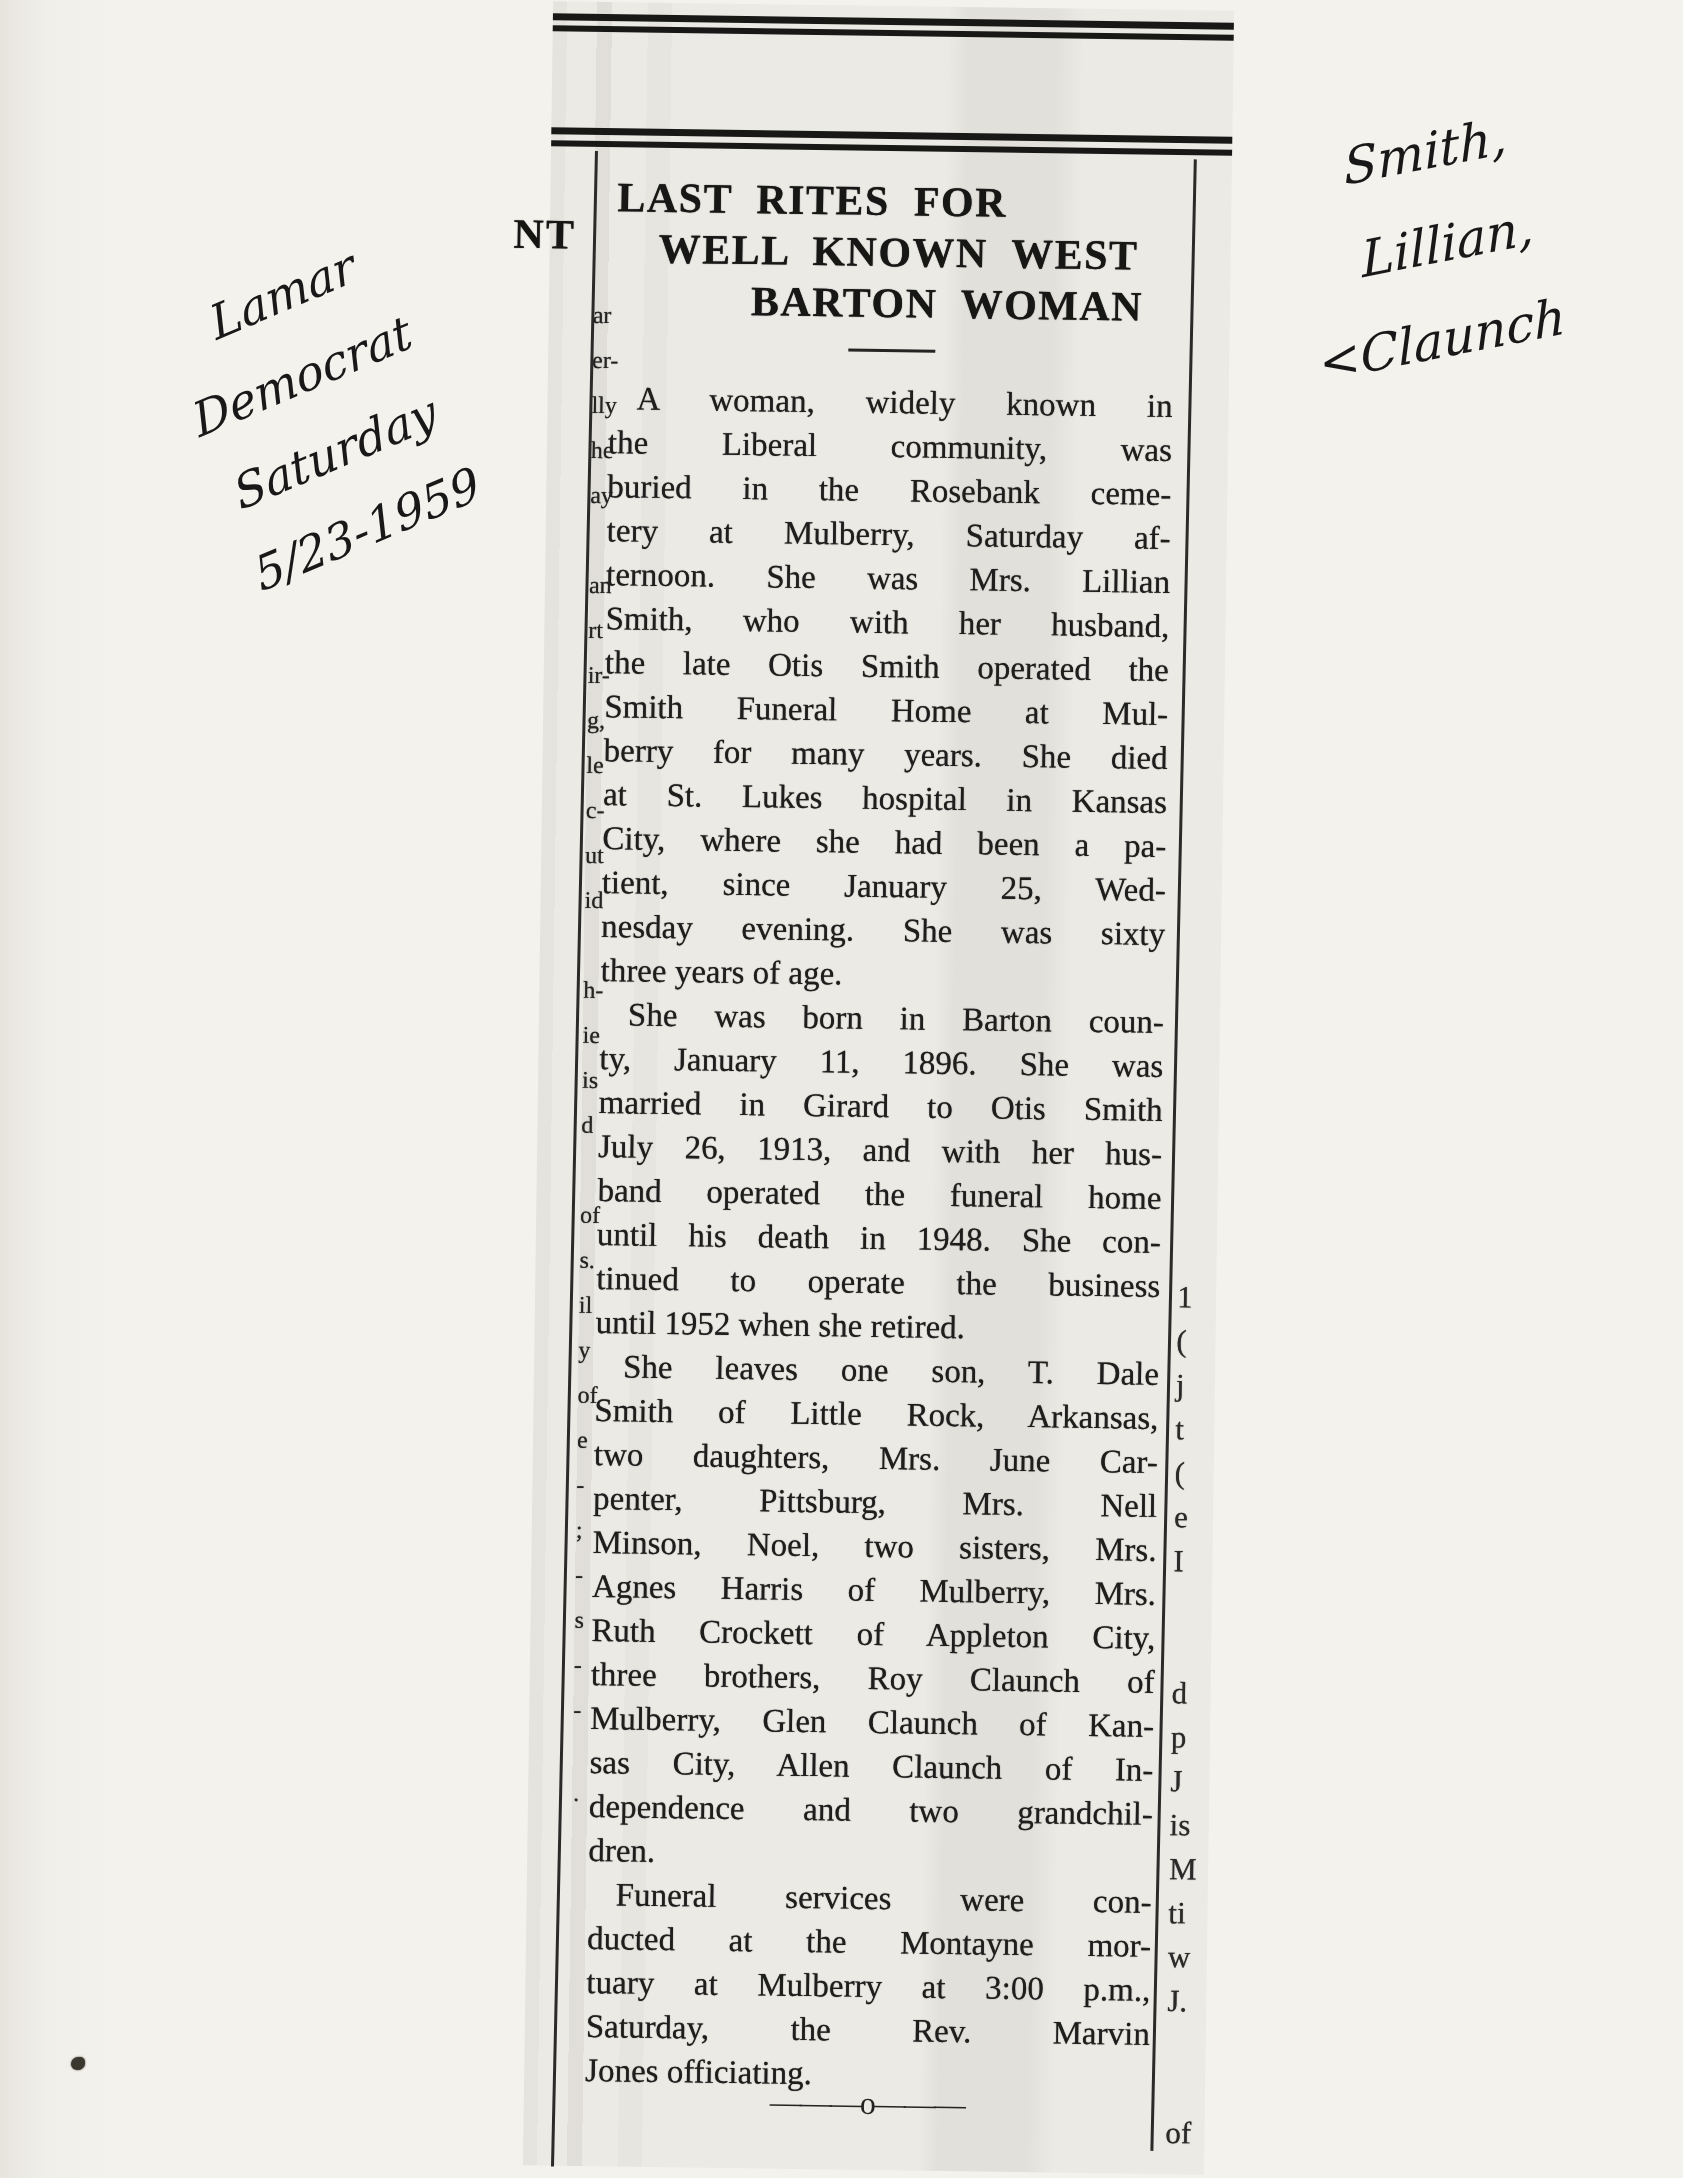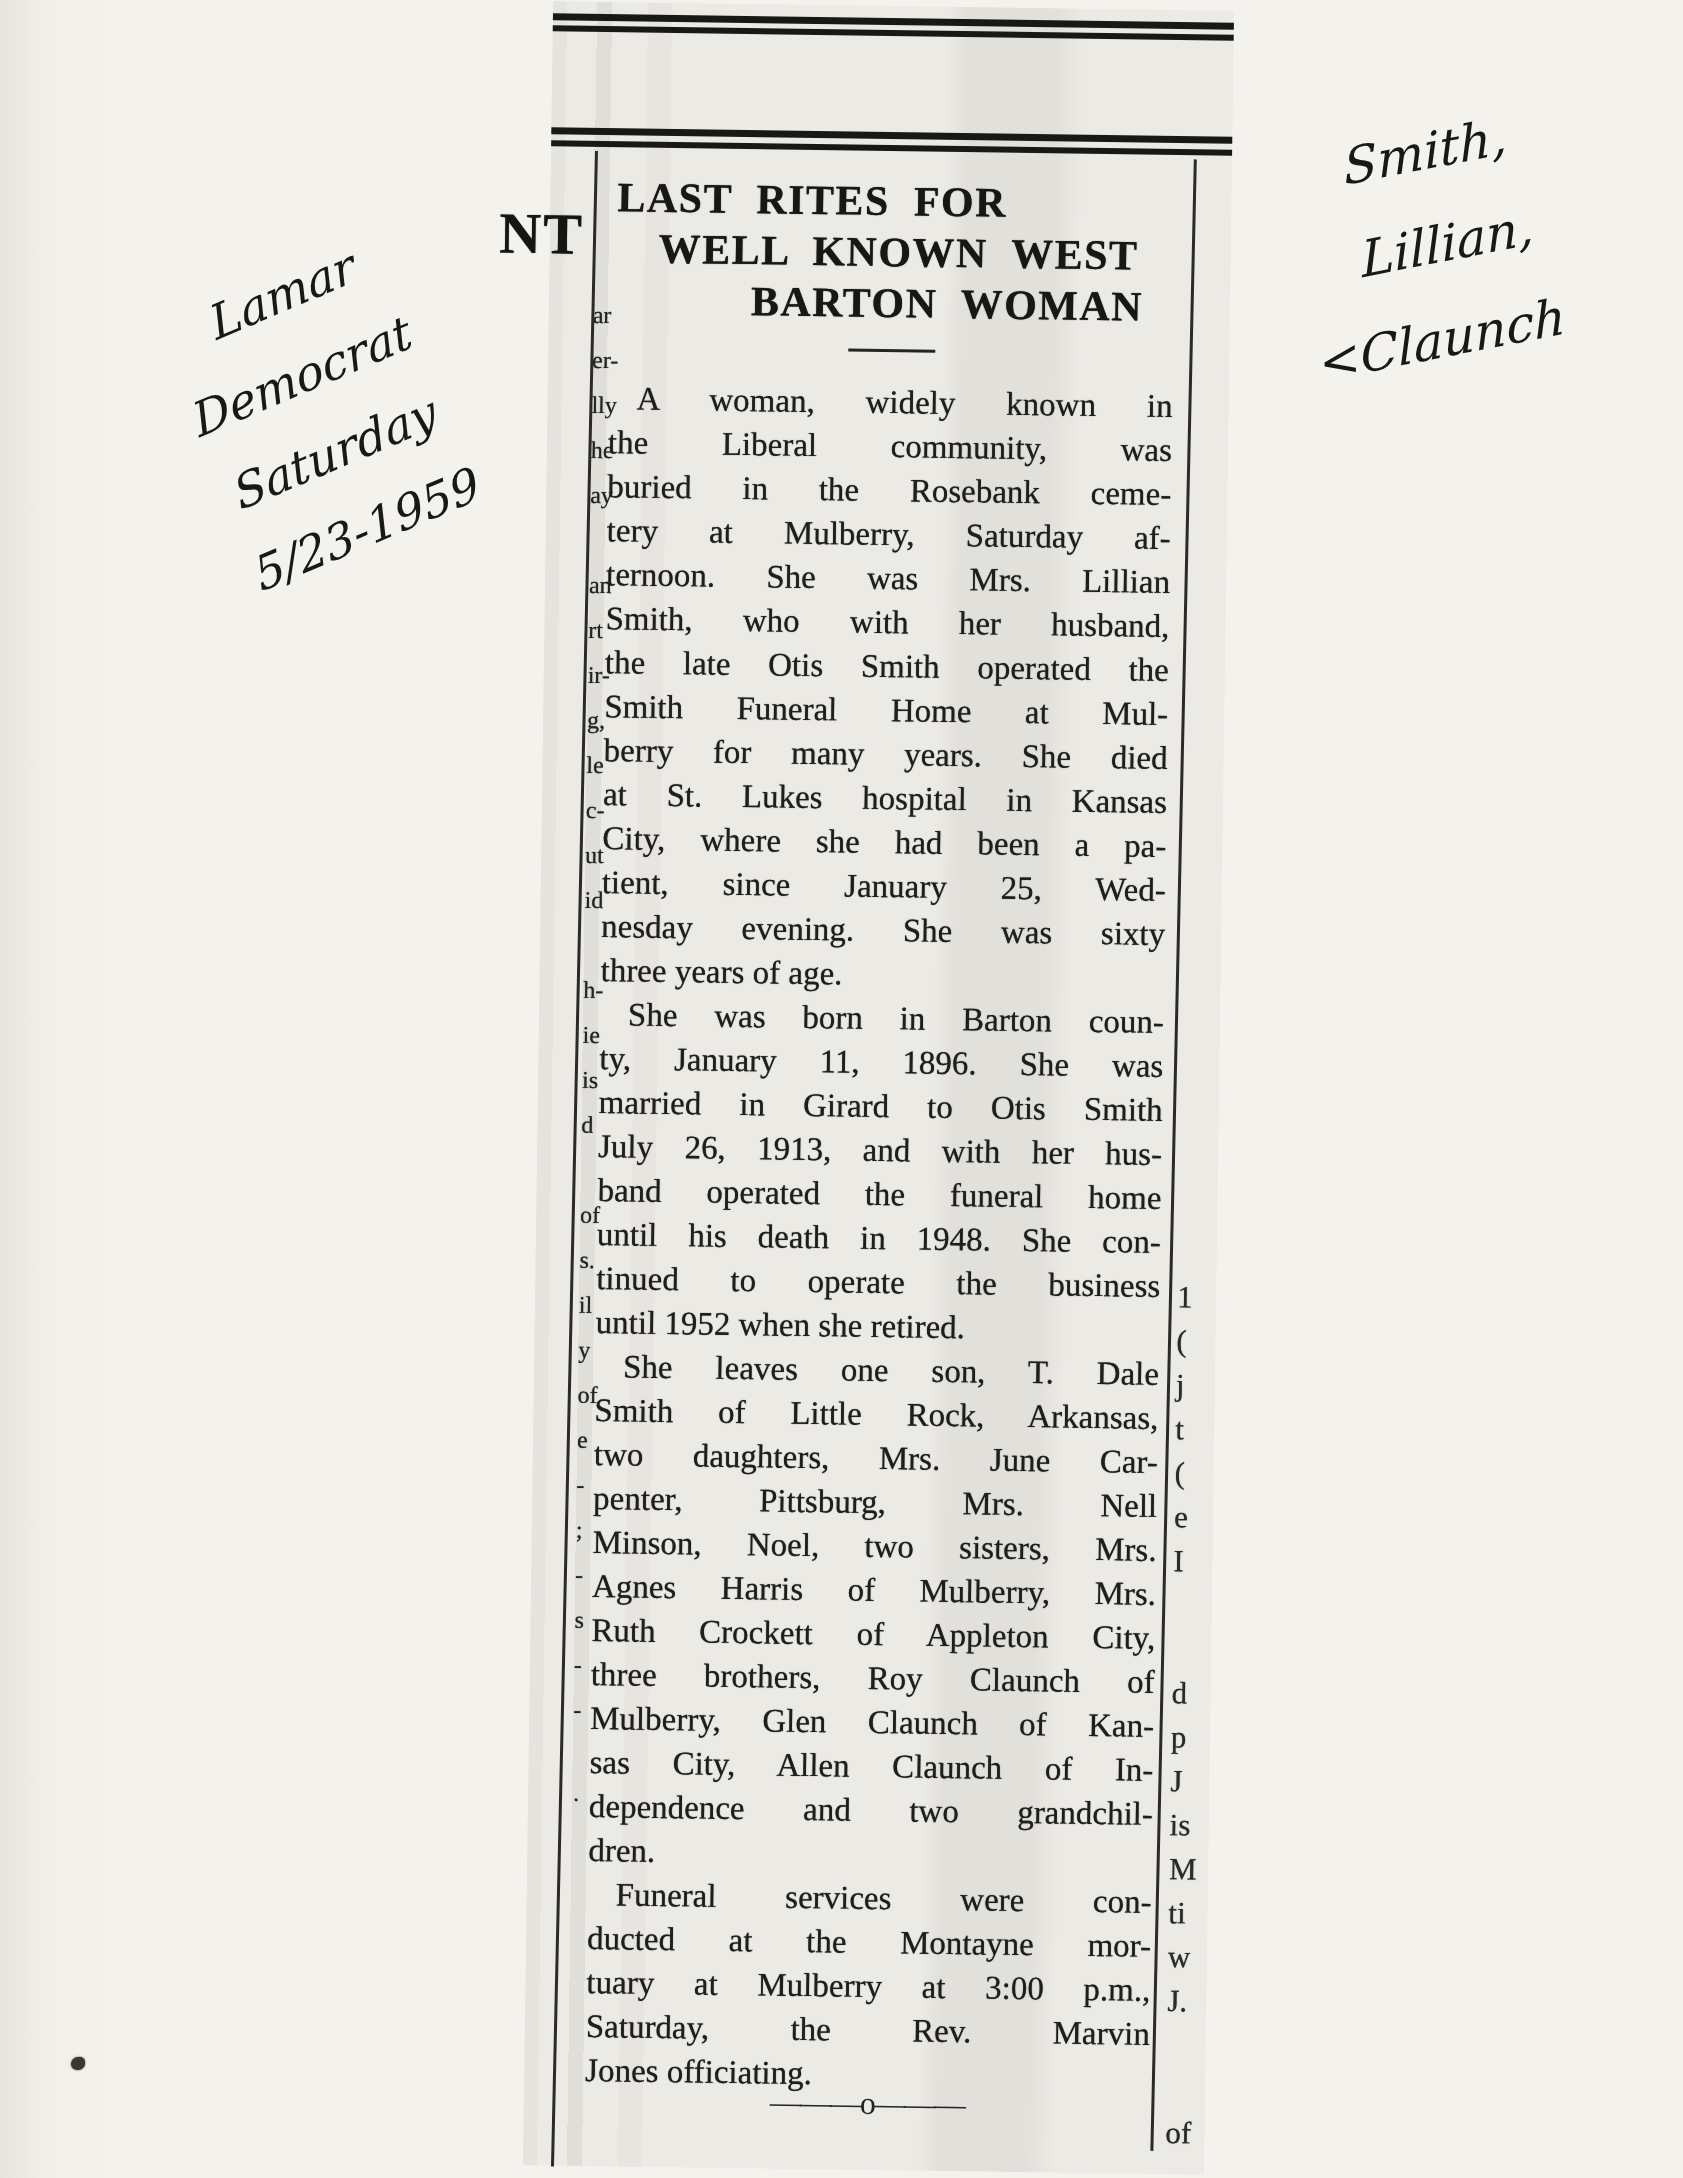--- a/index.html
+++ b/index.html
@@ -31,22 +31,22 @@
   .bar.b2{top:24px;height:6px;}
   .bar.b3{top:126px;}
   .bar.b4{top:139px;height:6px;}
   .vrule{position:absolute;top:149px;width:3px;background:#2b2a28;transform:rotate(0.45deg);}
   .vrule.left{left:36px;height:2016px;}
   .vrule.right{left:635px;height:1992px;}
 
   
   .leftstrip{position:absolute;left:0;top:0;width:46px;height:100%;}
   .nt{
-    position:absolute;top:210px;right:12px;
-    font-weight:bold;font-size:58px;line-height:46px;letter-spacing:2px;color:#151513;
+    position:absolute;top:210px;right:20px;
+    font-weight:bold;font-size:42px;line-height:46px;letter-spacing:2px;color:#151513;
     text-shadow:0 0 1px #333;
   }
   .fragstack{position:absolute;top:291px;right:0;width:46px;}
   .fragline{
     height:45px;line-height:45px;font-size:24px;text-align:right;padding-right:10px;
     color:#242422;text-shadow:0 0 1px #444;white-space:nowrap;margin-left:44px;
   }
 
   
   .rightstrip{position:absolute;left:642px;top:1265px;width:44px;}

